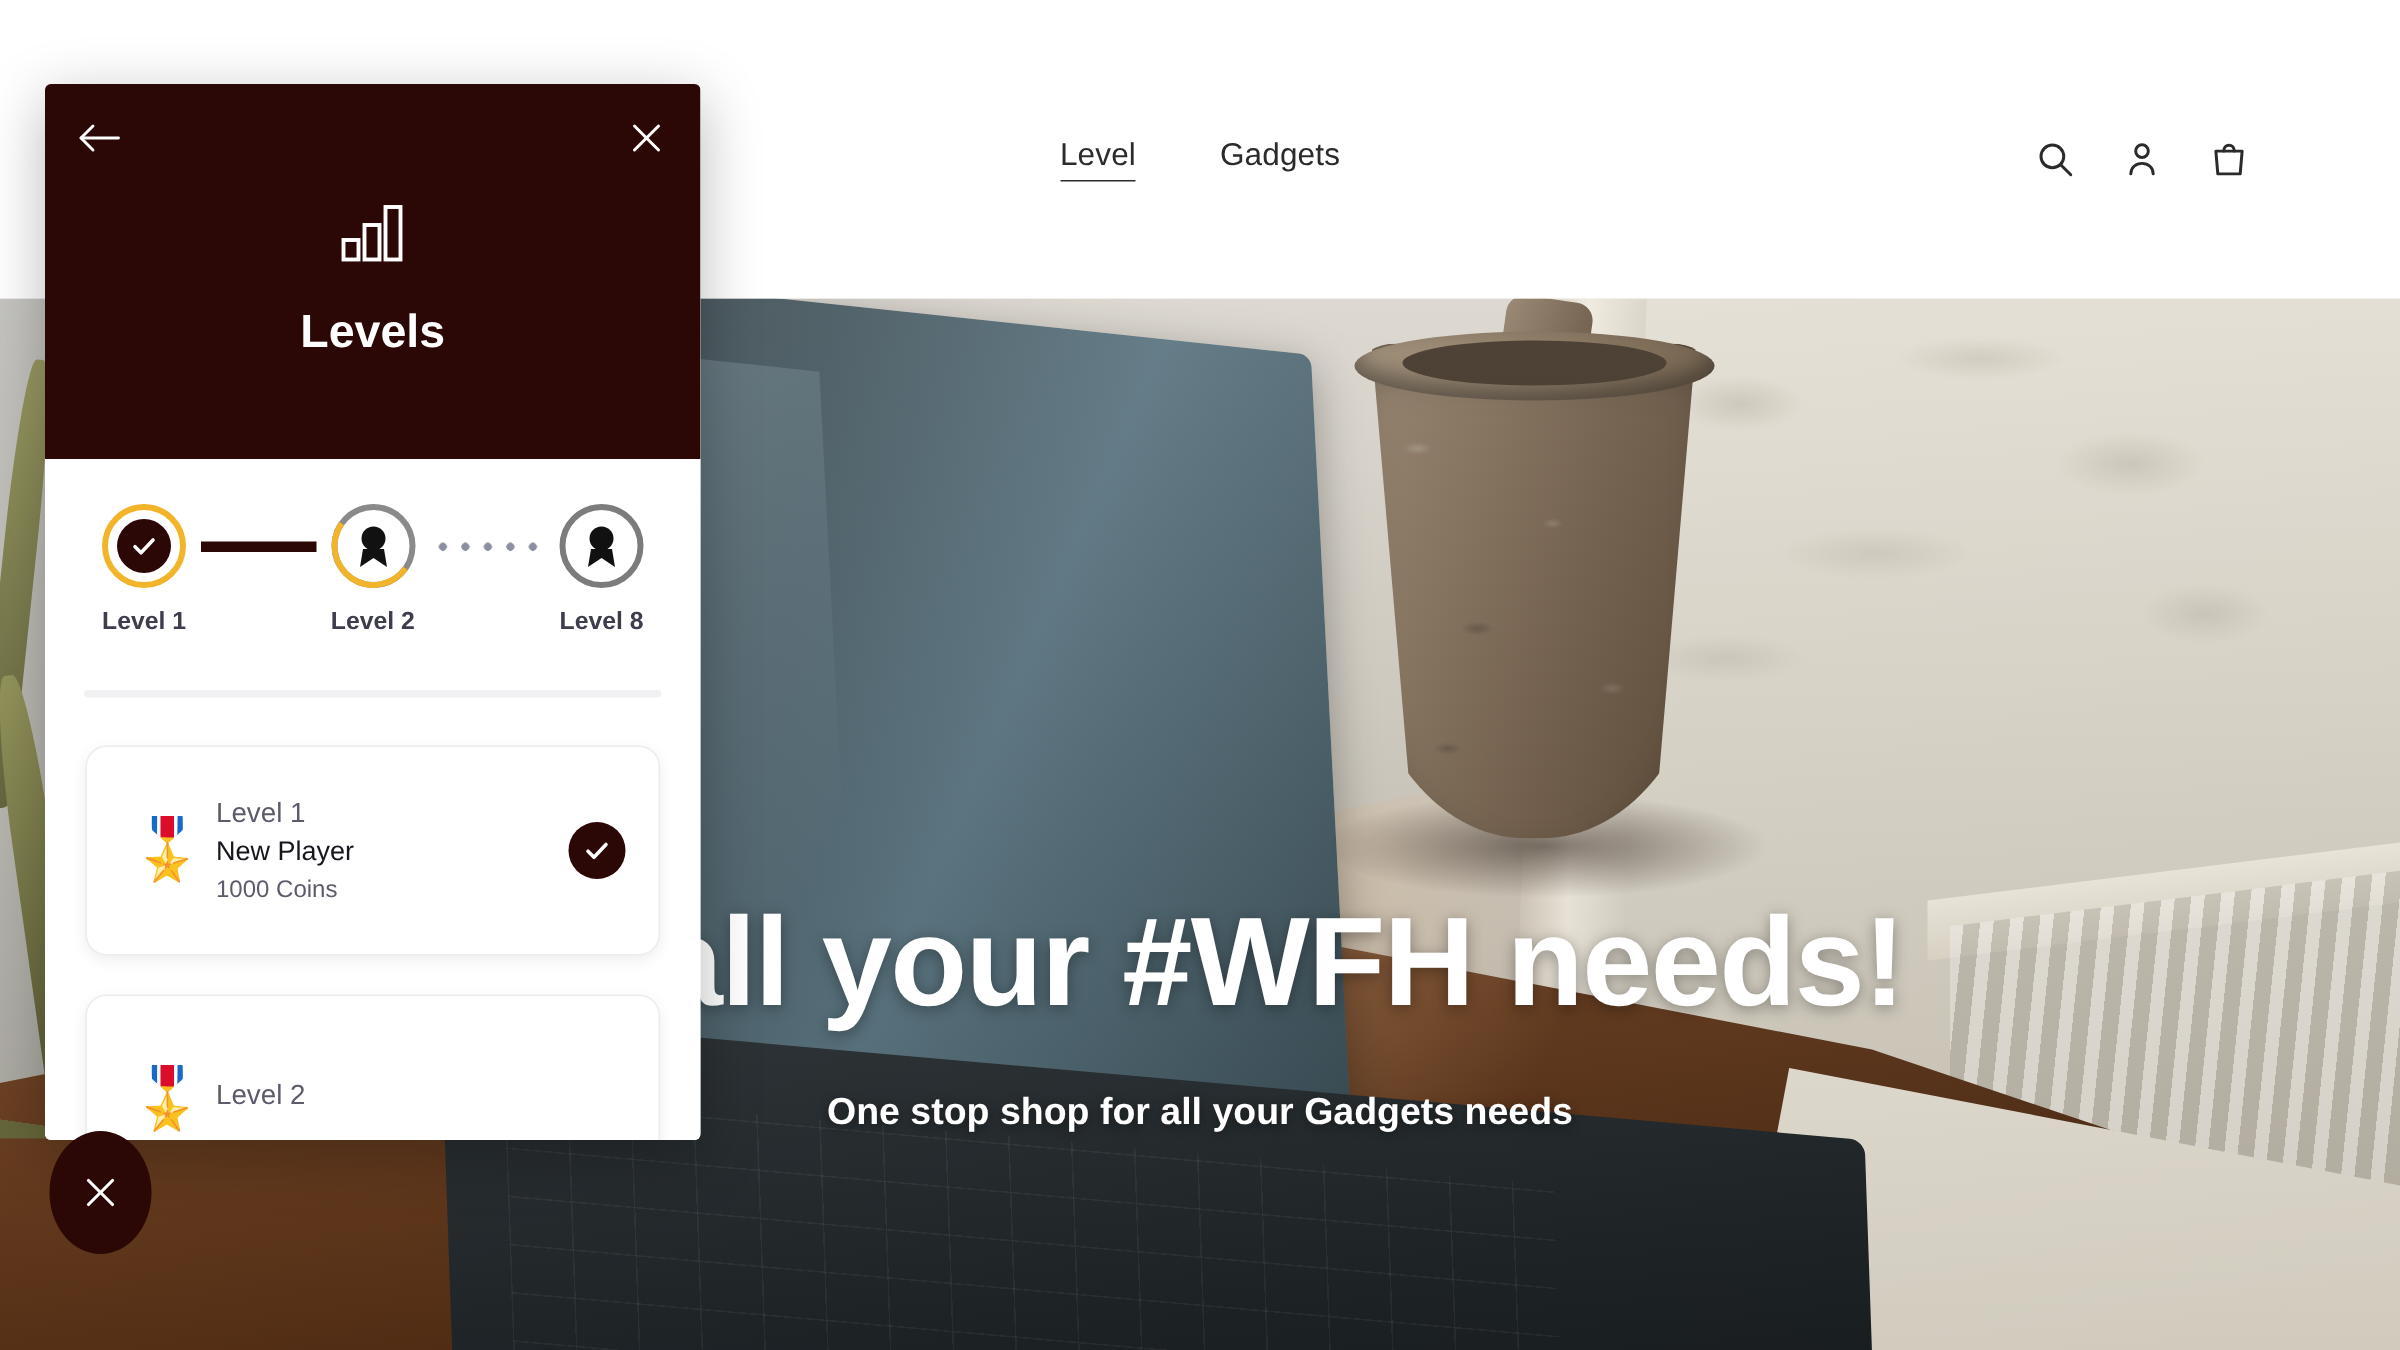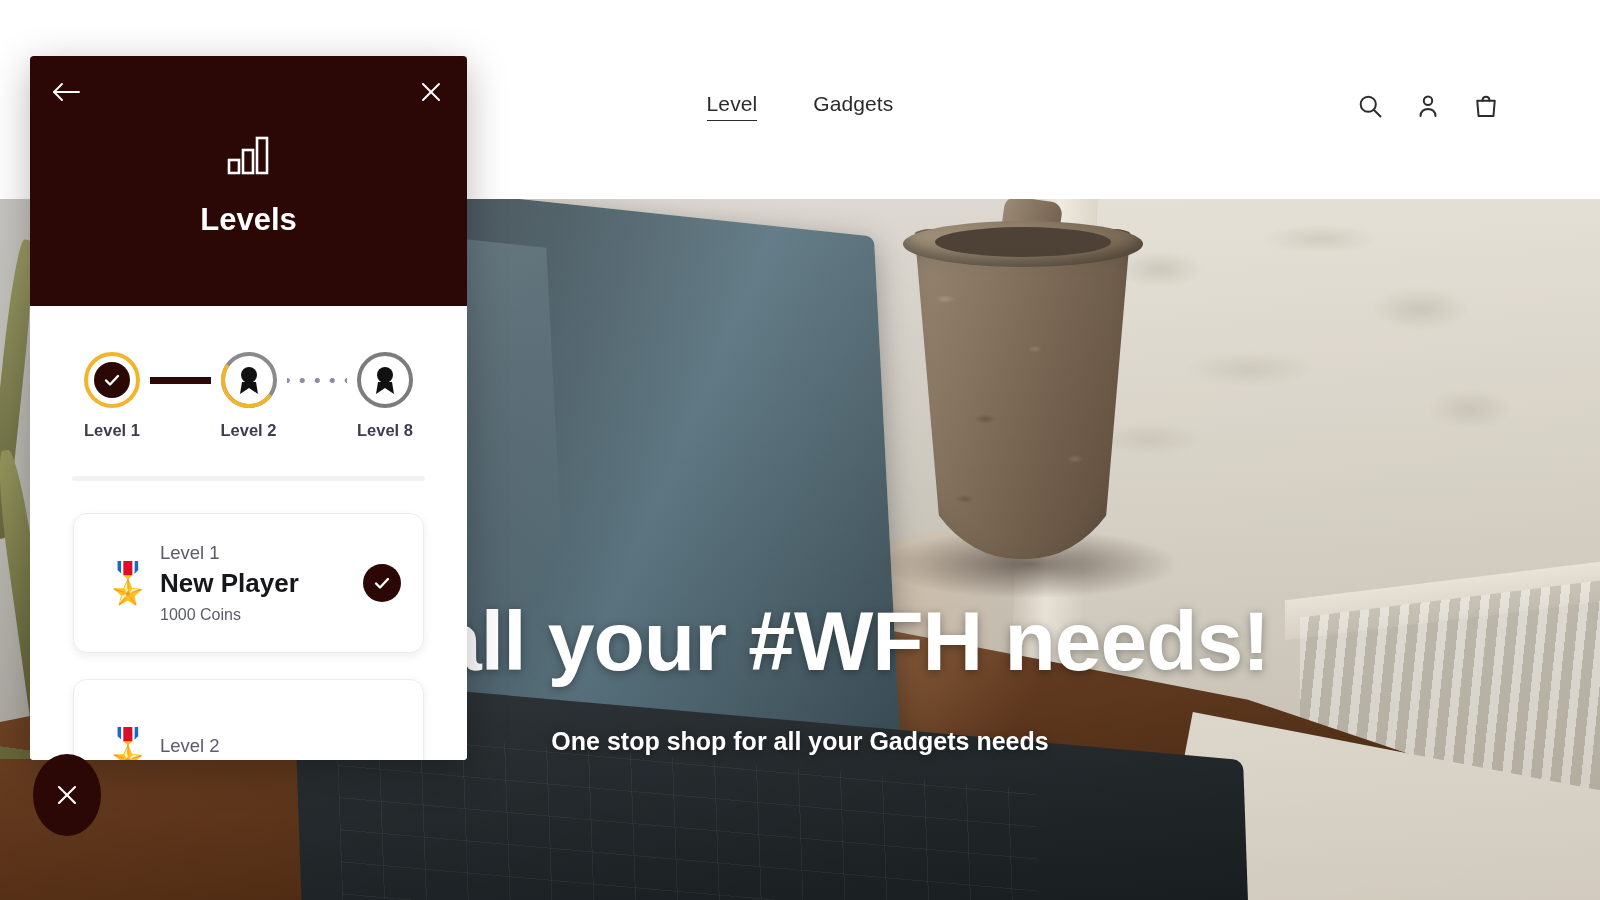--- a/index.html
+++ b/index.html
@@ -244,21 +244,21 @@
   }
   .bars-icon { display: inline-block; }
   .panel-title {
     margin-top: 22px;
     font-size: 31px; font-weight: 700; color: #ffffff;
   }
 
   .panel-body {
     position: relative;
     flex: 1 1 auto;
-    padding: 16px;
+    padding: 0;
     overflow: hidden;
     background: #fff;
   }
 
   .stepper {
     display: flex; align-items: flex-start;
     padding: 30px 28px 0 28px;
   }
   .step {
     position: relative;
@@ -317,21 +317,21 @@
     border: 1px solid #ececf0;
     border-radius: 14px;
     box-shadow: 0 3px 10px rgba(0,0,0,.07);
     padding: 20px 22px;
     margin-bottom: 26px;
     min-height: 140px;
   }
   .card-medal { font-size: 40px; width: 64px; flex: 0 0 auto; text-align: center; line-height: 1; }
   .card-text { flex: 1 1 auto; }
   .card-level { font-size: 18.5px; color: #5b5b6b; margin-bottom: 4px; }
-  .card-name { font-size: 26px; font-weight: 700; color: #16161d; margin-bottom: 7px; }
+  .card-name { font-size: 18px; font-weight: 400; color: #16161d; margin-bottom: 7px; }
   .card-coins { font-size: 16px; color: #5b5b6b; }
   .card-check {
     width: 38px; height: 38px; border-radius: 50%;
     background: #2b0705;
     display: flex; align-items: center; justify-content: center;
     flex: 0 0 auto;
   }
 
   
   .fab {

